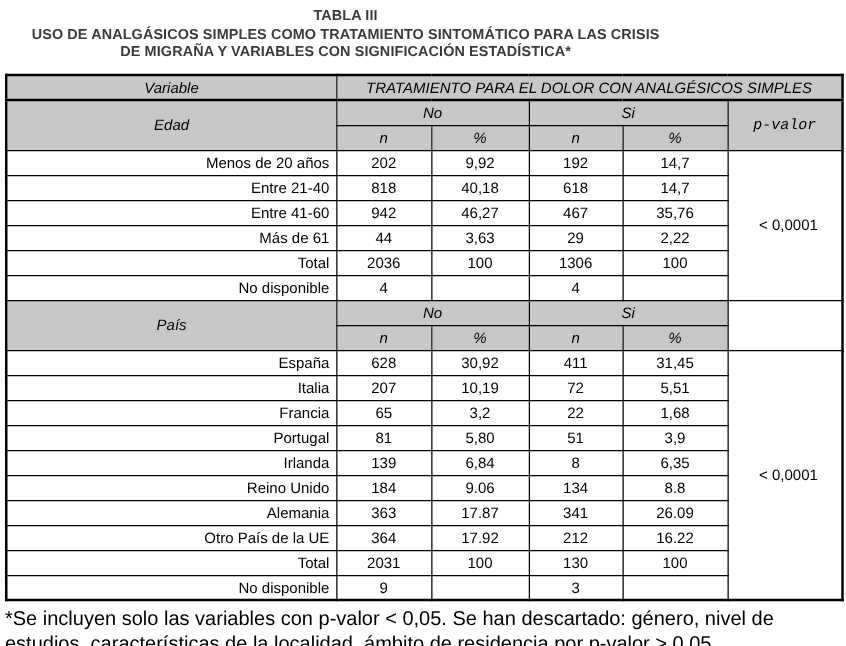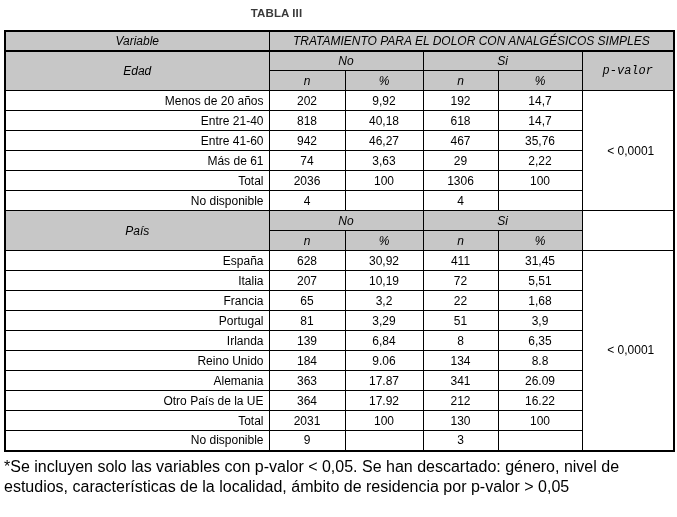--- a/index.html
+++ b/index.html
@@ -76,20 +76,22 @@
     color: #000;
   }
 </style>
 </head>
 <body>
 
 <div class="page">
 
   <div class="title-block">
     <div>TABLA III</div>
+    <div>USO DE ANALGÁSICOS SIMPLES COMO TRATAMIENTO SINTOMÁTICO PARA LAS CRISIS</div>
+    <div>DE MIGRAÑA Y VARIABLES CON SIGNIFICACIÓN ESTADÍSTICA*</div>
   </div>
 
   <table class="stat-table">
     <colgroup>
       <col style="width:264px">
       <col style="width:76px">
       <col style="width:78px">
       <col style="width:75px">
       <col style="width:84px">
       <col style="width:92px">
@@ -128,21 +130,21 @@
         </tr>
         <tr>
           <td class="lbl">Entre 41-60</td>
           <td class="num">942</td>
           <td class="num">46,27</td>
           <td class="num">467</td>
           <td class="num">35,76</td>
         </tr>
         <tr>
           <td class="lbl">Más de 61</td>
-          <td class="num">74</td>
+          <td class="num">44</td>
           <td class="num">3,63</td>
           <td class="num">29</td>
           <td class="num">2,22</td>
         </tr>
         <tr>
           <td class="lbl">Total</td>
           <td class="num">2036</td>
           <td class="num">100</td>
           <td class="num">1306</td>
           <td class="num">100</td>
@@ -184,21 +186,21 @@
         <tr>
           <td class="lbl">Francia</td>
           <td class="num">65</td>
           <td class="num">3,2</td>
           <td class="num">22</td>
           <td class="num">1,68</td>
         </tr>
         <tr>
           <td class="lbl">Portugal</td>
           <td class="num">81</td>
-          <td class="num">3,29</td>
+          <td class="num">5,80</td>
           <td class="num">51</td>
           <td class="num">3,9</td>
         </tr>
         <tr>
           <td class="lbl">Irlanda</td>
           <td class="num">139</td>
           <td class="num">6,84</td>
           <td class="num">8</td>
           <td class="num">6,35</td>
         </tr>

